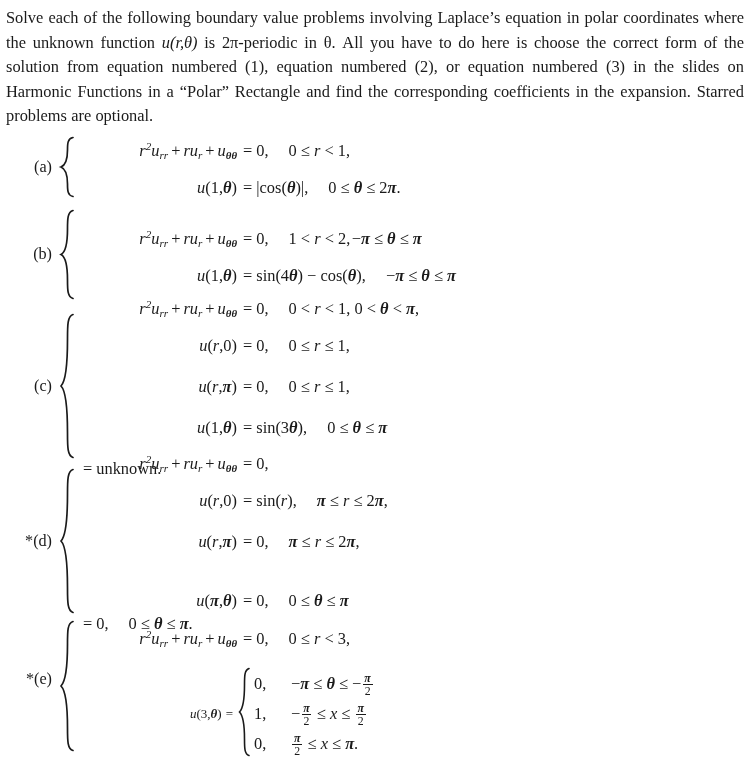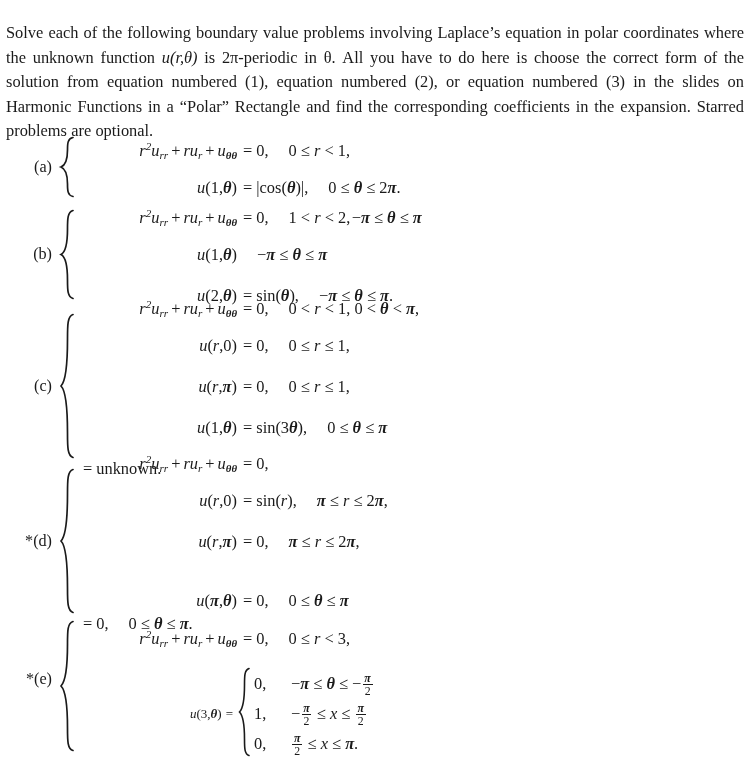--- a/index.html
+++ b/index.html
@@ -19,21 +19,21 @@
     width: 749px;
     height: 759px;
     padding: 0;
     box-sizing: border-box;
   }
 
   
   .intro {
     position: absolute;
     left: 6px;
-    top: 21px;
+    top: 6px;
     width: 738px;
     font-size: 16.4px;
     line-height: 24.6px;
     text-align: justify;
     text-justify: inter-word;
     word-spacing: 0.1px;
   }
   .intro .mathy {
     font-family: "Liberation Serif", "DejaVu Serif", serif;
     font-style: italic;
@@ -186,28 +186,23 @@
     </div>
     <div class="lines">
       <div class="eqline">
         <span class="lhs" style="width:160px;"><span class="it">r</span><sup class="pw">2</sup><span class="it">u</span><sub class="sb">rr</sub><span class="op">+</span><span class="it">ru</span><sub class="sb">r</sub><span class="op">+</span><span class="it">u</span><sub class="sbt">θθ</sub></span>
         <span class="rhs"><span class="opeq">=</span>0,</span>
         <span class="gap"></span>
         <span>1 &lt; <span class="it">r</span> &lt; 2, −<span class="bgk">π</span> ≤ <span class="bgk">θ</span> ≤ <span class="bgk">π</span></span>
       </div>
       <div class="eqline">
         <span class="lhs" style="width:160px;"><span class="it">u</span>(1,<span class="bgk">θ</span>)</span>
+        <span class="rhs"><span class="opeq">=</span><span class="rm">sin</span>(4<span class="bgk">θ</span>) − <span class="rm">cos</span>(<span class="bgk">θ</span>),</span>
         <span class="gap"></span>
         <span>−<span class="bgk">π</span> ≤ <span class="bgk">θ</span> ≤ <span class="bgk">π</span></span>
-      </div>
-      <div class="eqline">
-        <span class="lhs" style="width:160px;"><span class="it">u</span>(2,<span class="bgk">θ</span>)</span>
-        <span class="rhs"><span class="opeq">=</span><span class="rm">sin</span>(<span class="bgk">θ</span>),</span>
-        <span class="gap"></span>
-        <span>−<span class="bgk">π</span> ≤ <span class="bgk">θ</span> ≤ <span class="bgk">π</span>.</span>
       </div>
     </div>
   </div>
 
   <div class="problem" style="left:10px; top:313px; width:730px; height:146px;">
     <div class="plabel" style="width:42px;">(c)</div>
     <div class="brace">
       <svg width="17" height="146" viewBox="0 0 17 146" aria-hidden="true">
         <path d="M15 1.5 C9.5 3 9.5 12 9.5 26 C9.5 52 8 68 3 73 C8 78 9.5 94 9.5 120 C9.5 134 9.5 143 15 144.5" fill="none" stroke="#1a1a1a" stroke-width="1.7" stroke-linecap="round"></path>
       </svg>

